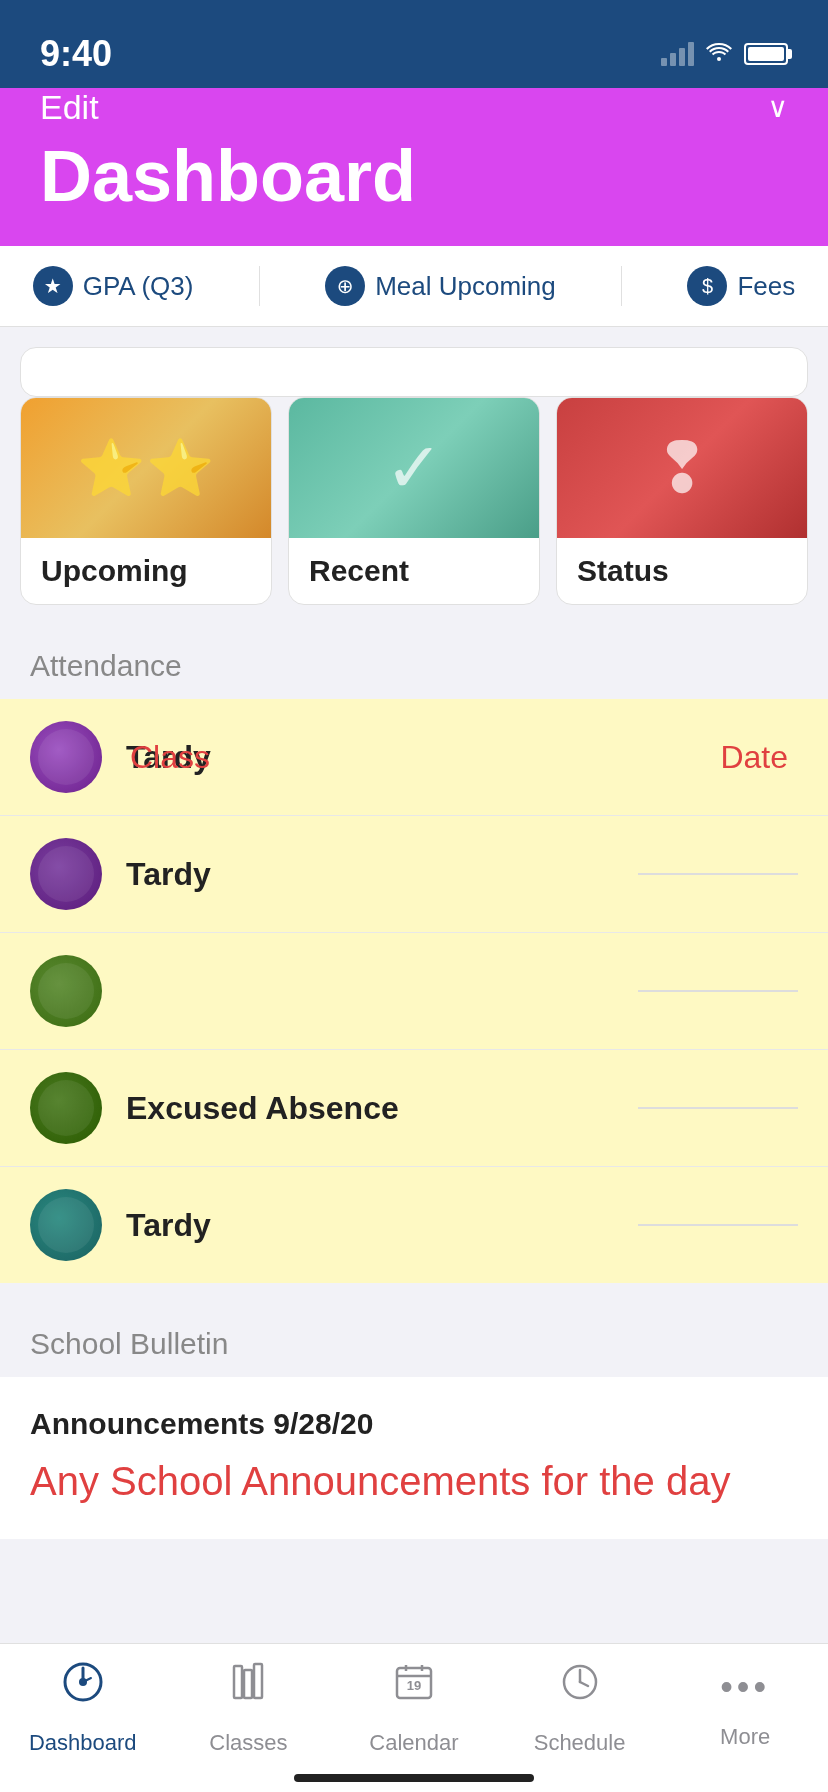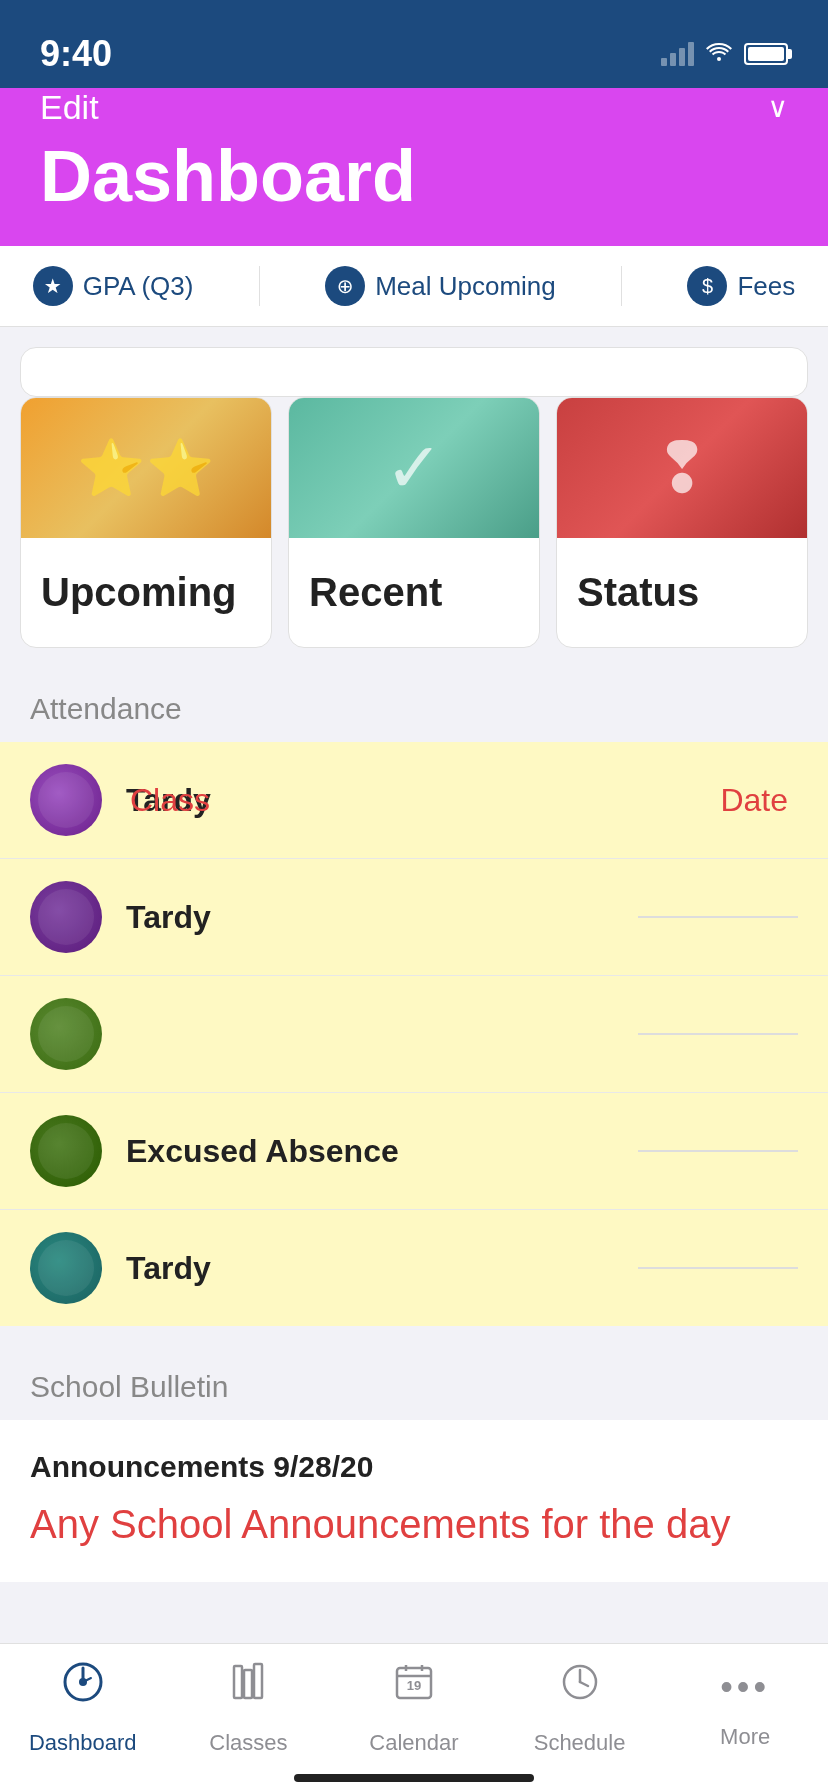--- a/index.html
+++ b/index.html
@@ -201,22 +201,22 @@
       z-index: 1;
       color: rgba(255,255,255,0.7);
     }
     .card-icon-stars {
       display: flex;
       gap: 4px;
       font-size: 55px;
       color: rgba(255,255,255,0.75);
     }
     .card-label {
-      padding: 32px 20px;
-      font-size: 40px;
+      padding: 16px 20px;
+      font-size: 30px;
       font-weight: 600;
       color: #222;
     }
 
     
     .attendance-section {
       background: #fef9c3;
       margin: 0 0 20px;
     }
     .attendance-item {

